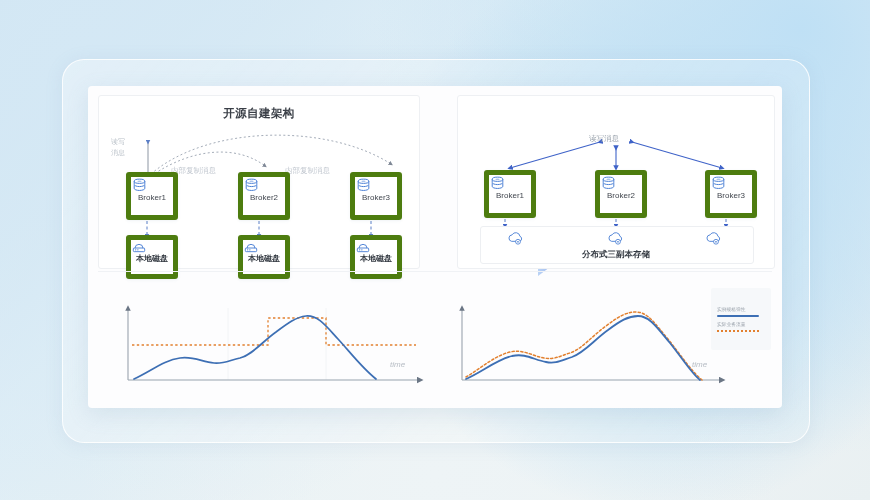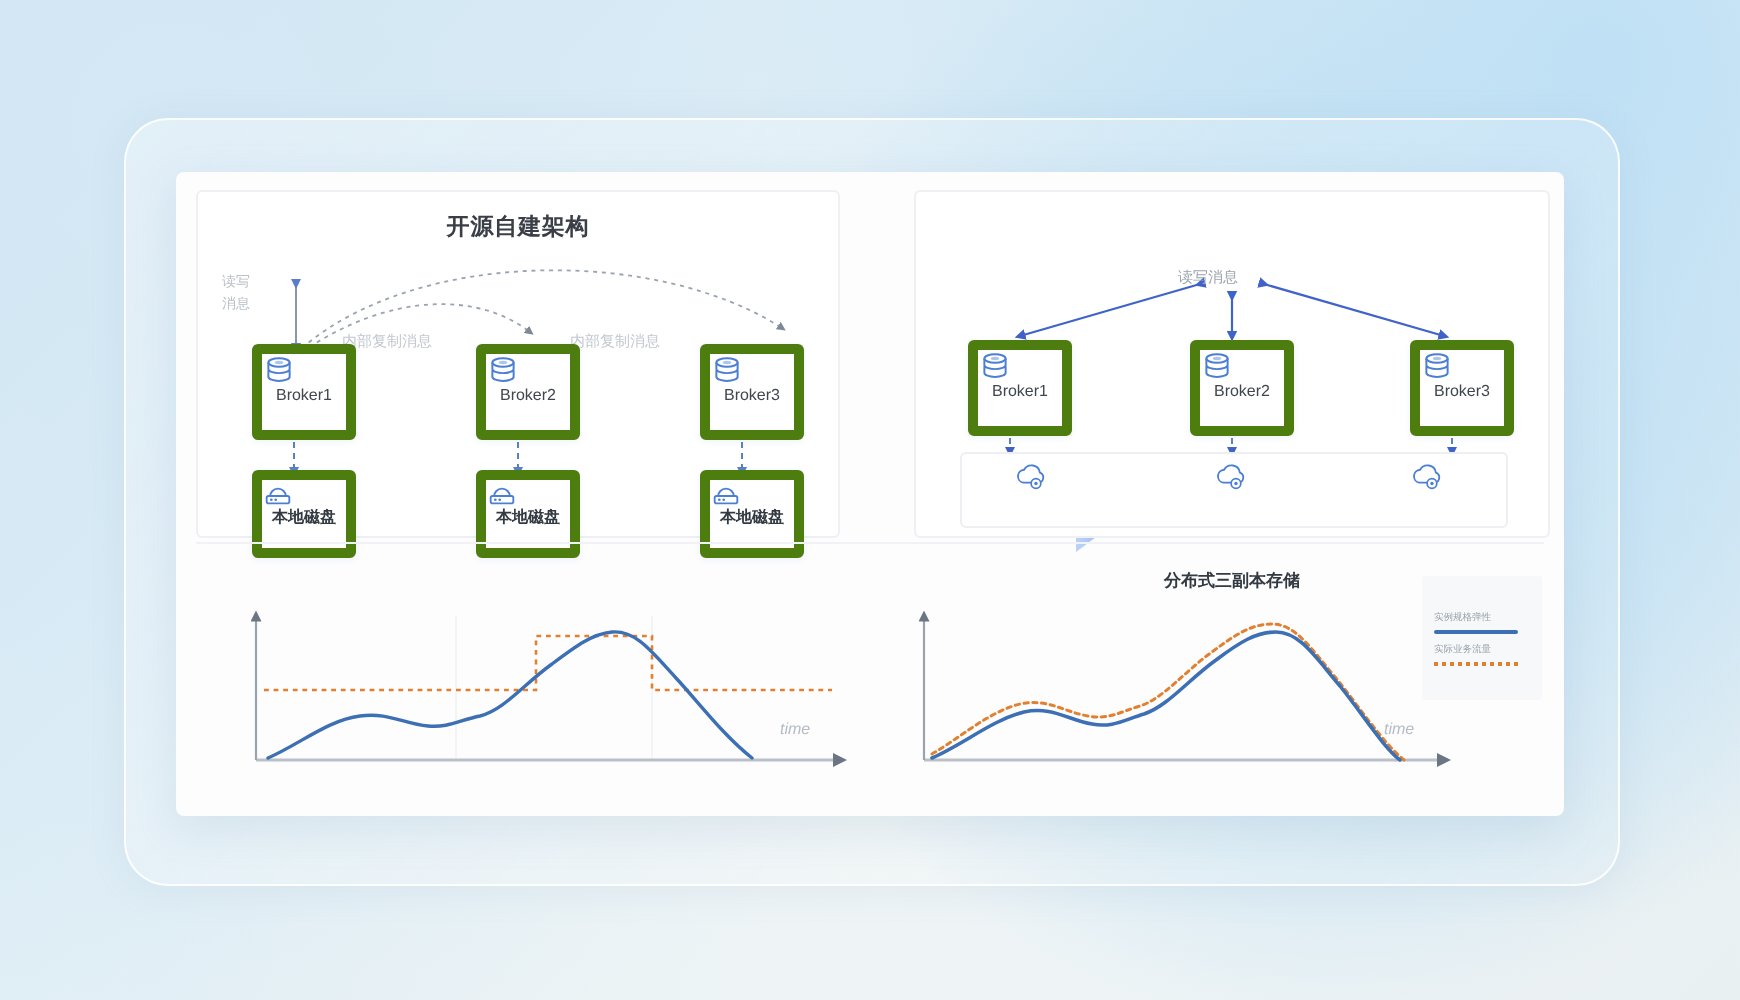--- a/index.html
+++ b/index.html
@@ -305,21 +305,21 @@
         </svg>
       </span>
       <span style="position:absolute;left:247px;top:135px;">
         <svg width="17" height="15" viewBox="0 0 24 20">
           <path d="M6.5,14 a4.6,4.6 0 0 1 0.6,-9.1 a6,6 0 0 1 11.2,2 a3.7,3.7 0 0 1 -0.7,7.1 z" fill="none" stroke="#4a7fd4" stroke-width="1.3"></path>
           <circle cx="15.5" cy="14.6" r="3.4" fill="#fff" stroke="#4a7fd4" stroke-width="1.2"></circle>
           <circle cx="15.5" cy="14.6" r="1.2" fill="#4a7fd4"></circle>
         </svg>
       </span>
 
-      <div class="store-label" style="left:0;right:0;top:153px;text-align:center;margin-top:36px;">分布式三副本存储</div>
+      <div class="store-label" style="left:0;right:0;top:153px;text-align:center;">分布式三副本存储</div>
     </div>
 
     <div class="divider"></div>
 
     <div class="panel" id="panel-nonserverless">
 
       <svg class="svg-layer" viewBox="0 0 348 122">
         <defs>
           <marker id="axArrow" markerWidth="5" markerHeight="5" refX="2.5" refY="2.5" orient="auto">
             <path d="M0,0 L5,2.5 L0,5 z" fill="#6b7685"></path>

